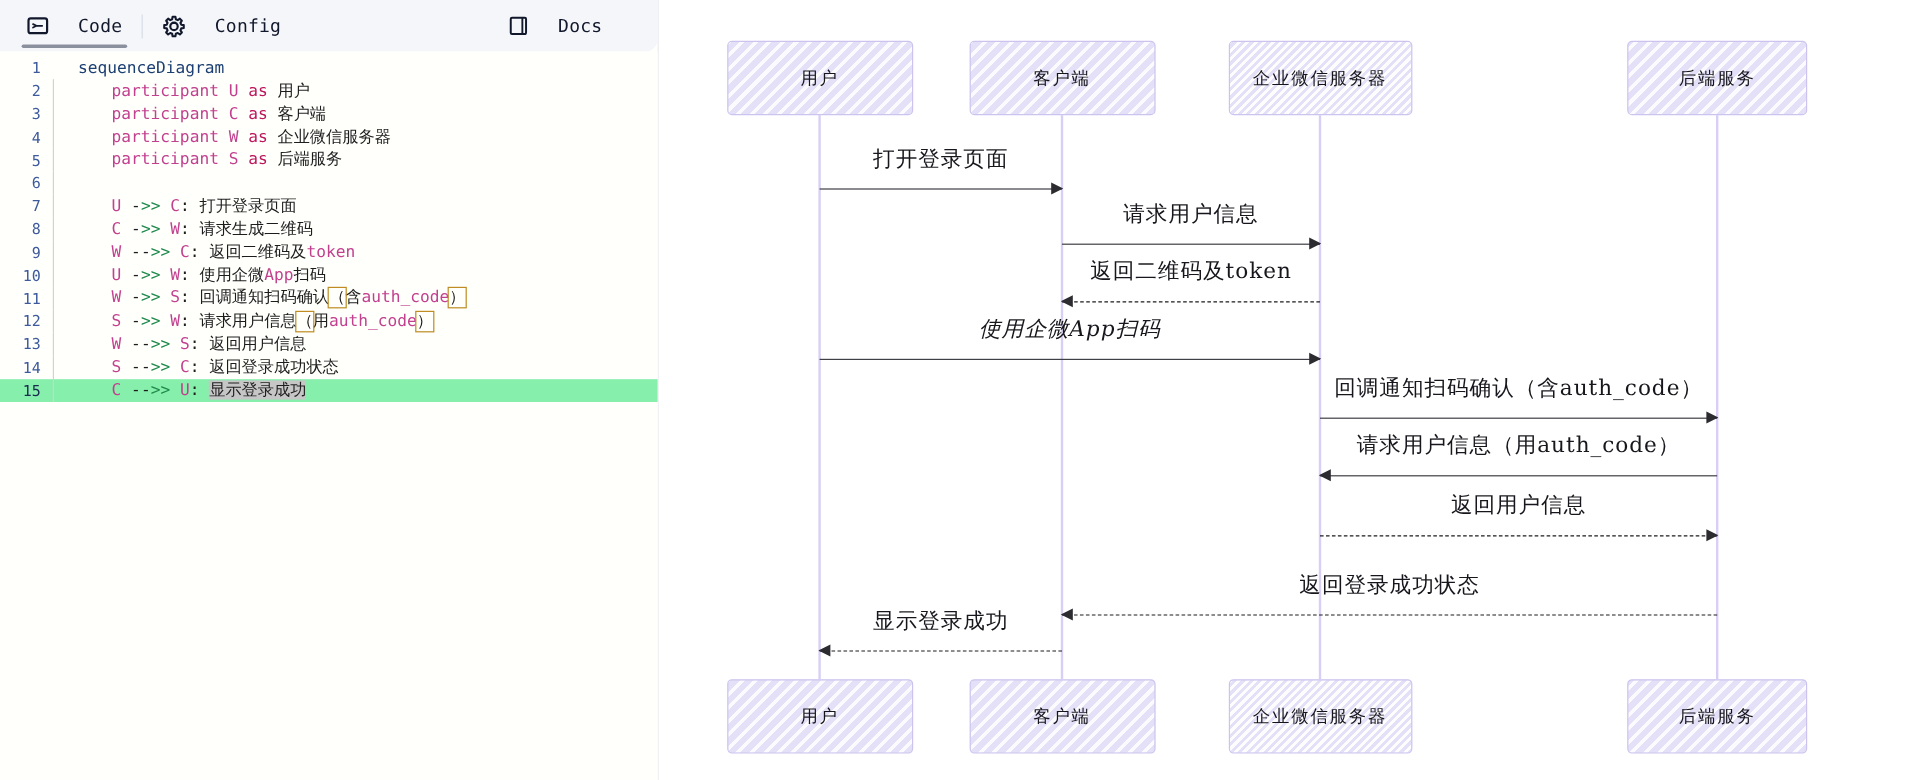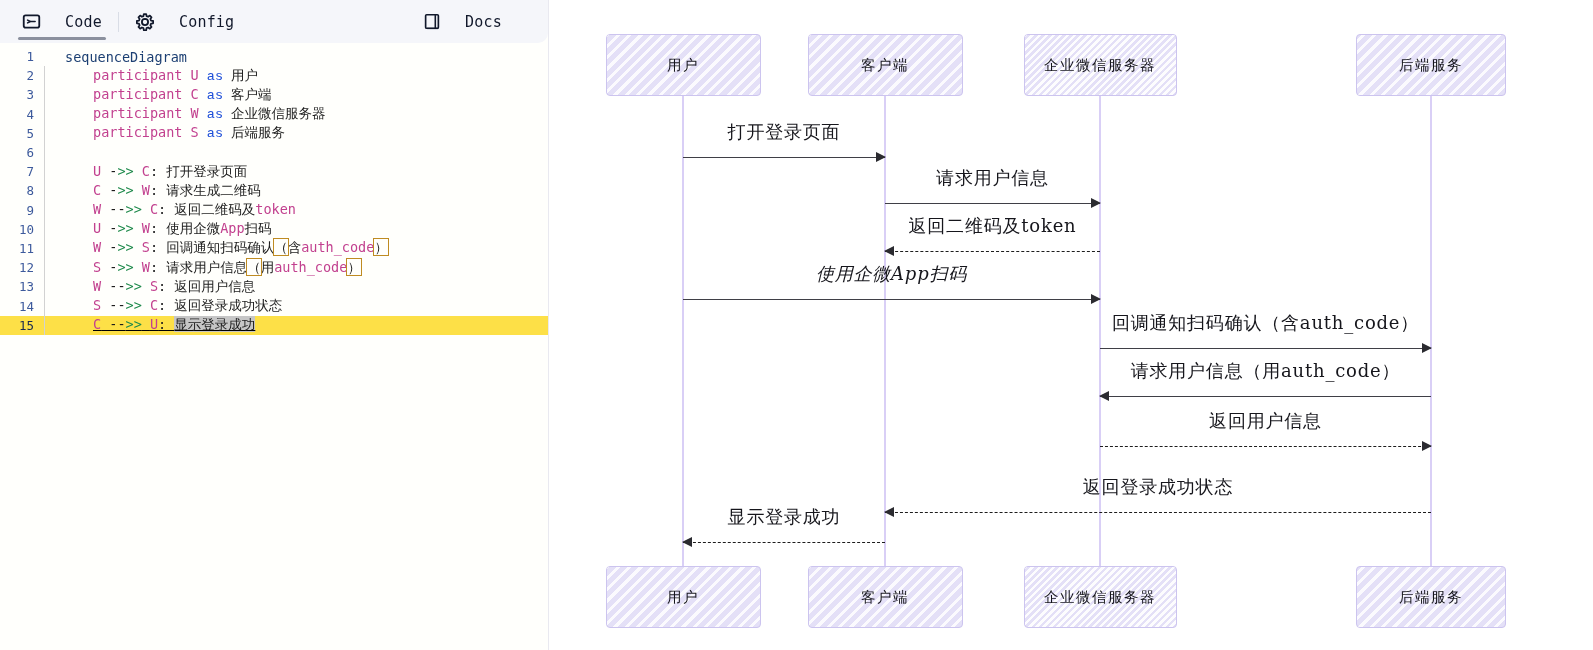--- a/index.html
+++ b/index.html
@@ -65,21 +65,21 @@
     font-size: 13.5px;
     padding-top: 4px;
   }
   .code-line {
     position: relative;
     display: flex;
     align-items: center;
     height: 19.2px;
     white-space: pre;
   }
-  .code-line.active { background: #fde047; }
+  .code-line.active { background: #86efac; }
   .ln {
     width: 44px;
     flex: 0 0 44px;
     text-align: right;
     padding-right: 10px;
     color: #3d5a9c;
     font-size: 12.5px;
     user-select: none;
   }
   .active .ln { color: #1a2b50; }
@@ -93,21 +93,21 @@
     content: "";
     position: absolute; left: 0; top: 0; bottom: 0;
     width: 1px; background: #d2d2d2;
   }
   .ctext { padding-left: 0; }
 
   
   .t-root    { color: #1c3f72; }
   .t-kw      { color: #c2418f; }
   .t-id      { color: #c2418f; }
-  .t-as      { color: #1d4ed8; font-family: Liberation Mono, monospace; }
+  .t-as      { color: #be185d; }
   .t-arrow-d { color: #1d1d1d; }
   .t-arrow-g { color: #1f8a4c; }
   .t-msg     { color: #1d1d1d; }
   .t-var     { color: #c2418f; }
   .t-brk     { color: #1d1d1d; outline: 1px solid #bf8b22; outline-offset: 0px; }
   .sel       { background: #c6c6c6; }
 
   
   #right-panel {
     position: relative;
@@ -256,21 +256,21 @@
         <div class="code-line"><div class="ln">5</div><div class="guide on"></div><div class="ctext" style="padding-left: 28px;"><span class="t-kw">participant </span><span class="t-id">S</span><span class="t-as"> as </span><span class="t-msg">后端服务</span></div></div>
         <div class="code-line"><div class="ln">6</div><div class="guide on"></div><div class="ctext" style="padding-left: 28px;"></div></div>
         <div class="code-line"><div class="ln">7</div><div class="guide on"></div><div class="ctext" style="padding-left: 28px;"><span class="t-id">U</span><span class="t-arrow-d"> -</span><span class="t-arrow-g">&gt;&gt;</span><span class="t-msg"> </span><span class="t-id">C</span><span class="t-msg">: 打开登录页面</span></div></div>
         <div class="code-line"><div class="ln">8</div><div class="guide on"></div><div class="ctext" style="padding-left: 28px;"><span class="t-id">C</span><span class="t-arrow-d"> -</span><span class="t-arrow-g">&gt;&gt;</span><span class="t-msg"> </span><span class="t-id">W</span><span class="t-msg">: 请求生成二维码</span></div></div>
         <div class="code-line"><div class="ln">9</div><div class="guide on"></div><div class="ctext" style="padding-left: 28px;"><span class="t-id">W</span><span class="t-arrow-d"> --</span><span class="t-arrow-g">&gt;&gt;</span><span class="t-msg"> </span><span class="t-id">C</span><span class="t-msg">: 返回二维码及</span><span class="t-var">token</span></div></div>
         <div class="code-line"><div class="ln">10</div><div class="guide on"></div><div class="ctext" style="padding-left: 28px;"><span class="t-id">U</span><span class="t-arrow-d"> -</span><span class="t-arrow-g">&gt;&gt;</span><span class="t-msg"> </span><span class="t-id">W</span><span class="t-msg">: 使用企微</span><span class="t-var">App</span><span class="t-msg">扫码</span></div></div>
         <div class="code-line"><div class="ln">11</div><div class="guide on"></div><div class="ctext" style="padding-left: 28px;"><span class="t-id">W</span><span class="t-arrow-d"> -</span><span class="t-arrow-g">&gt;&gt;</span><span class="t-msg"> </span><span class="t-id">S</span><span class="t-msg">: 回调通知扫码确认</span><span class="t-brk">（</span><span class="t-msg">含</span><span class="t-var">auth_code</span><span class="t-brk">）</span></div></div>
         <div class="code-line"><div class="ln">12</div><div class="guide on"></div><div class="ctext" style="padding-left: 28px;"><span class="t-id">S</span><span class="t-arrow-d"> -</span><span class="t-arrow-g">&gt;&gt;</span><span class="t-msg"> </span><span class="t-id">W</span><span class="t-msg">: 请求用户信息</span><span class="t-brk">（</span><span class="t-msg">用</span><span class="t-var">auth_code</span><span class="t-brk">）</span></div></div>
         <div class="code-line"><div class="ln">13</div><div class="guide on"></div><div class="ctext" style="padding-left: 28px;"><span class="t-id">W</span><span class="t-arrow-d"> --</span><span class="t-arrow-g">&gt;&gt;</span><span class="t-msg"> </span><span class="t-id">S</span><span class="t-msg">: 返回用户信息</span></div></div>
         <div class="code-line"><div class="ln">14</div><div class="guide on"></div><div class="ctext" style="padding-left: 28px;"><span class="t-id">S</span><span class="t-arrow-d"> --</span><span class="t-arrow-g">&gt;&gt;</span><span class="t-msg"> </span><span class="t-id">C</span><span class="t-msg">: 返回登录成功状态</span></div></div>
-        <div class="code-line active"><div class="ln">15</div><div class="guide on"></div><div class="ctext" style="padding-left: 28px; text-decoration: underline;"><span class="t-id">C</span><span class="t-arrow-d"> --</span><span class="t-arrow-g">&gt;&gt;</span><span class="t-msg"> </span><span class="t-id">U</span><span class="t-msg">: </span><span class="t-msg sel">显示登录成功</span></div></div>
+        <div class="code-line active"><div class="ln">15</div><div class="guide on"></div><div class="ctext" style="padding-left: 28px;"><span class="t-id">C</span><span class="t-arrow-d"> --</span><span class="t-arrow-g">&gt;&gt;</span><span class="t-msg"> </span><span class="t-id">U</span><span class="t-msg">: </span><span class="t-msg sel">显示登录成功</span></div></div>
       </div>
   </div>
 
   <div id="right-panel">
     <div id="diagram">
         <div class="lifeline" style="left: 133px; top: 96px; height: 470px;"></div>
         <div class="lifeline" style="left: 335px; top: 96px; height: 470px;"></div>
         <div class="lifeline" style="left: 550px; top: 96px; height: 470px;"></div>
         <div class="lifeline" style="left: 881px; top: 96px; height: 470px;"></div>
         <div class="actor-box" style="width: 155px; height: 62px; left: 56.5px; top: 34px;">

